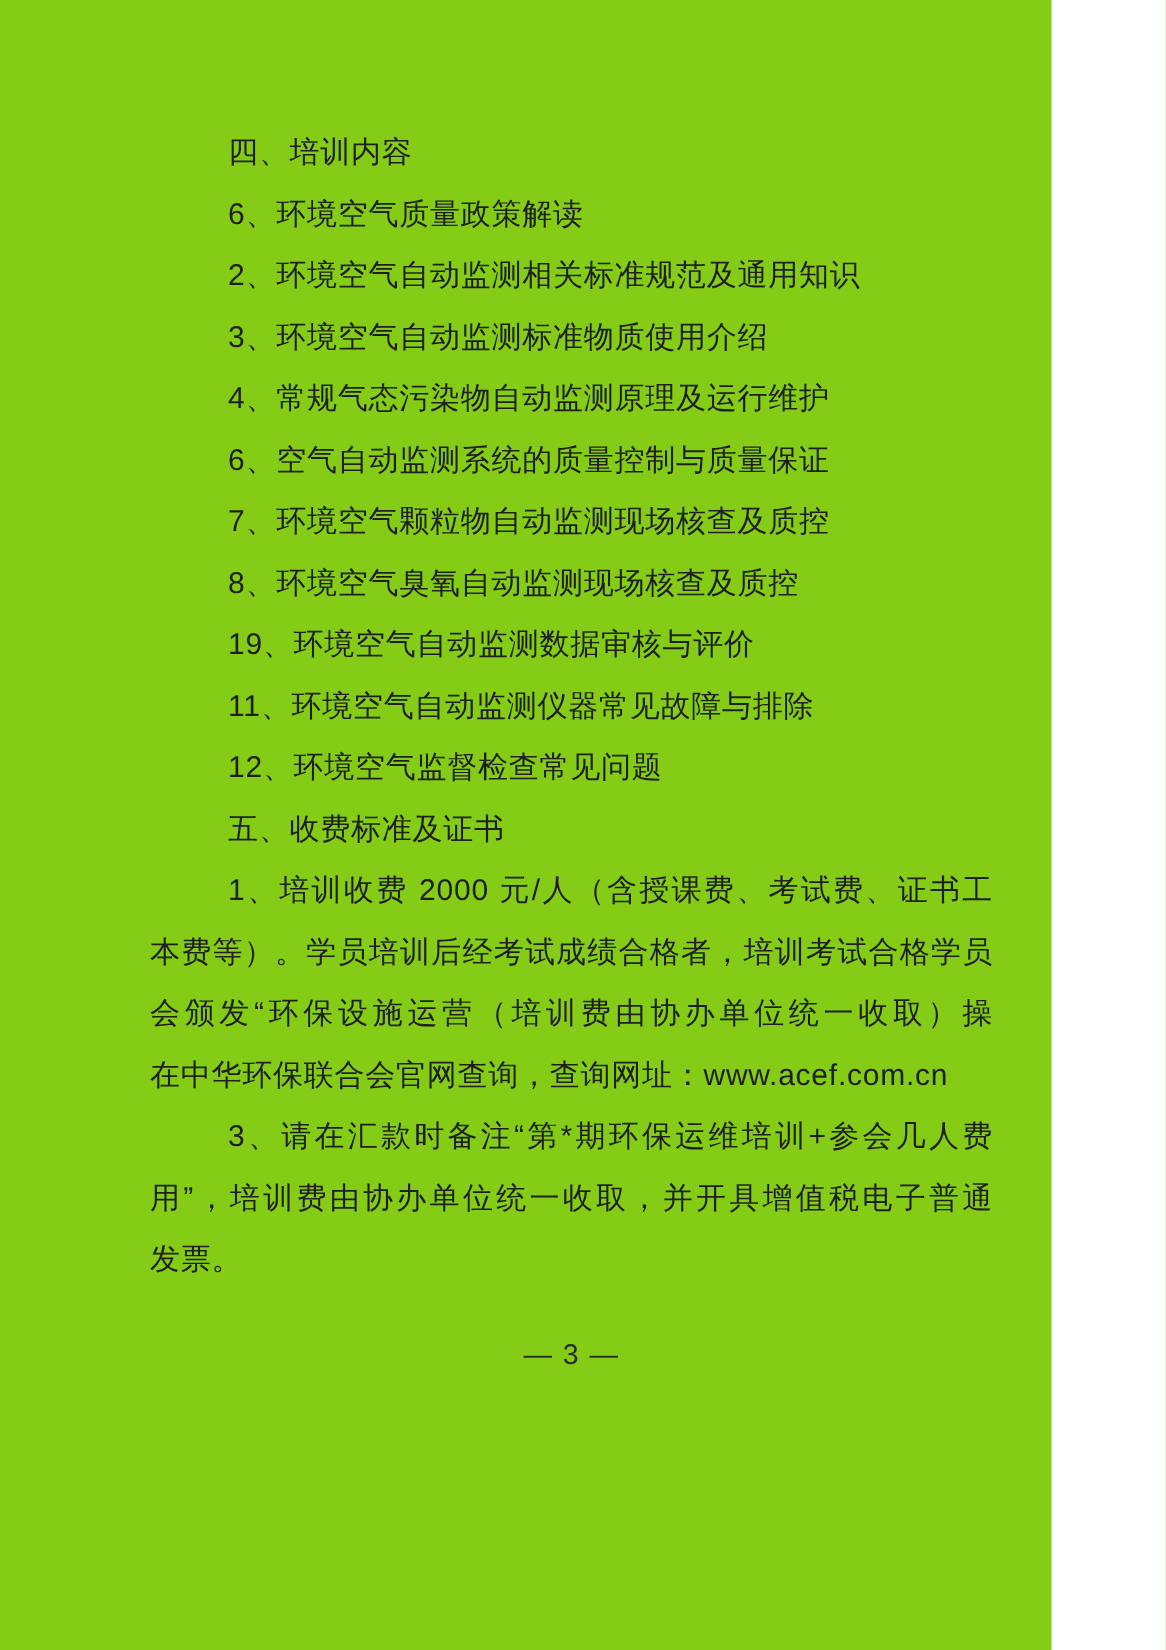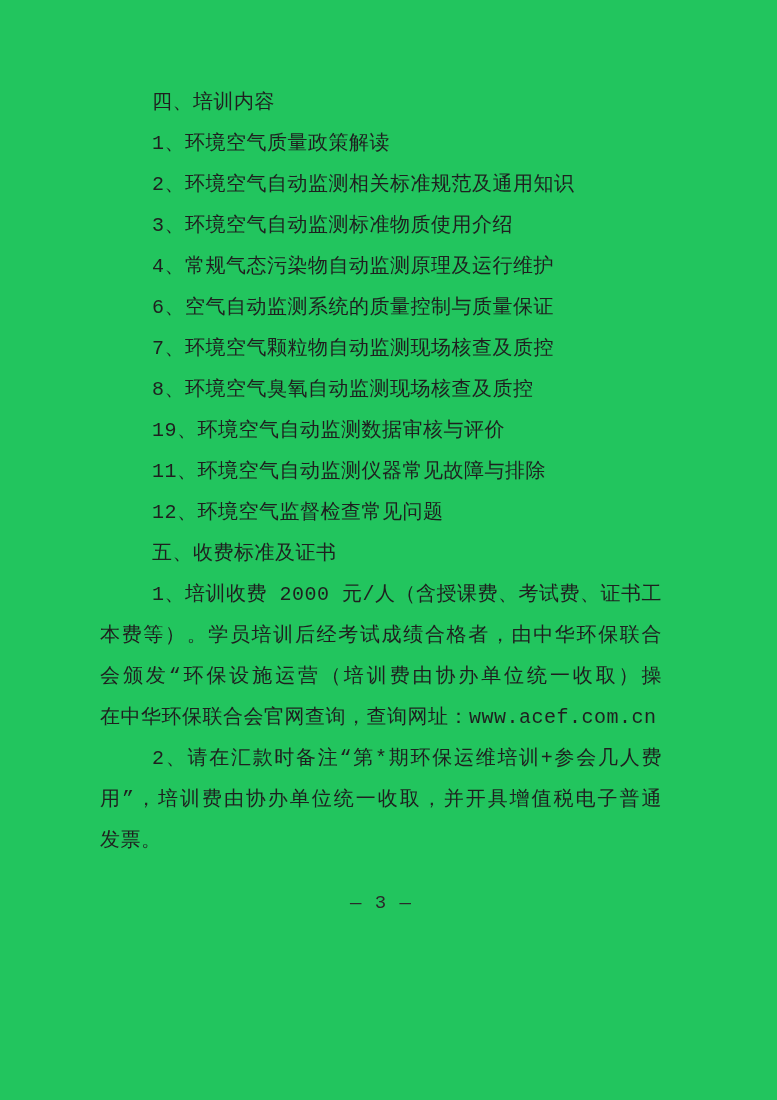--- a/index.html
+++ b/index.html
@@ -2,25 +2,25 @@
 <html><head>
 <meta charset="utf-8">
 <style>
   html, body {
     margin: 0;
     padding: 0;
     background: #ffffff;
   }
   .page {
     position: relative;
-    width: 777px;
+    width: 701px;
     height: 1100px;
-    background: #22c55e;
+    background: #84cc16;
     overflow: hidden;
-    font-family: Liberation Mono, monospace;
+    font-family: Liberation Sans, sans-serif;
     color: #1f1f1f;
   }
   .content {
     position: absolute;
     top: 82px;
     left: 100px;
     width: 562px;
   }
   .line {
     font-size: 20px;
@@ -48,37 +48,37 @@
   }
 </style>
 </head>
 <body>
 
 <div class="page">
   <div class="content">
 
     <div class="line indent">四、培训内容</div>
 
-    <div class="line indent">1、环境空气质量政策解读</div>
+    <div class="line indent">6、环境空气质量政策解读</div>
     <div class="line indent">2、环境空气自动监测相关标准规范及通用知识</div>
     <div class="line indent">3、环境空气自动监测标准物质使用介绍</div>
     <div class="line indent">4、常规气态污染物自动监测原理及运行维护</div>
     <div class="line indent">6、空气自动监测系统的质量控制与质量保证</div>
     <div class="line indent">7、环境空气颗粒物自动监测现场核查及质控</div>
     <div class="line indent">8、环境空气臭氧自动监测现场核查及质控</div>
     <div class="line indent">19、环境空气自动监测数据审核与评价</div>
     <div class="line indent">11、环境空气自动监测仪器常见故障与排除</div>
     <div class="line indent">12、环境空气监督检查常见问题</div>
 
     <div class="line indent">五、收费标准及证书</div>
 
     <div class="line indent justify">1、培训收费 2000 元/人（含授课费、考试费、证书工</div>
-    <div class="line justify">本费等）。学员培训后经考试成绩合格者，由中华环保联合</div>
+    <div class="line justify">本费等）。学员培训后经考试成绩合格者，培训考试合格学员</div>
     <div class="line justify">会颁发“环保设施运营（培训费由协办单位统一收取）操</div>
     <div class="line">在中华环保联合会官网查询，查询网址：www.acef.com.cn</div>
 
-    <div class="line indent justify">2、请在汇款时备注“第*期环保运维培训+参会几人费</div>
+    <div class="line indent justify">3、请在汇款时备注“第*期环保运维培训+参会几人费</div>
     <div class="line justify">用”，培训费由协办单位统一收取，并开具增值税电子普通</div>
     <div class="line">发票。</div>
 
     <div class="footer">— 3 —</div>
   </div>
 </div>
 
 </body></html>

